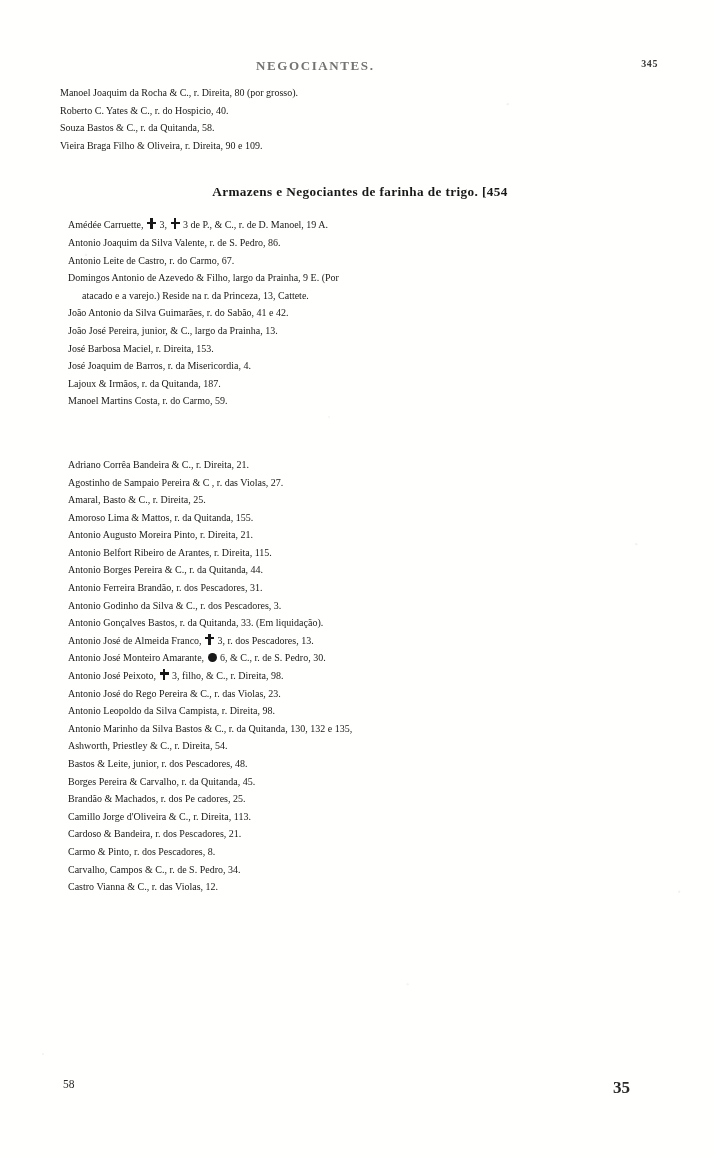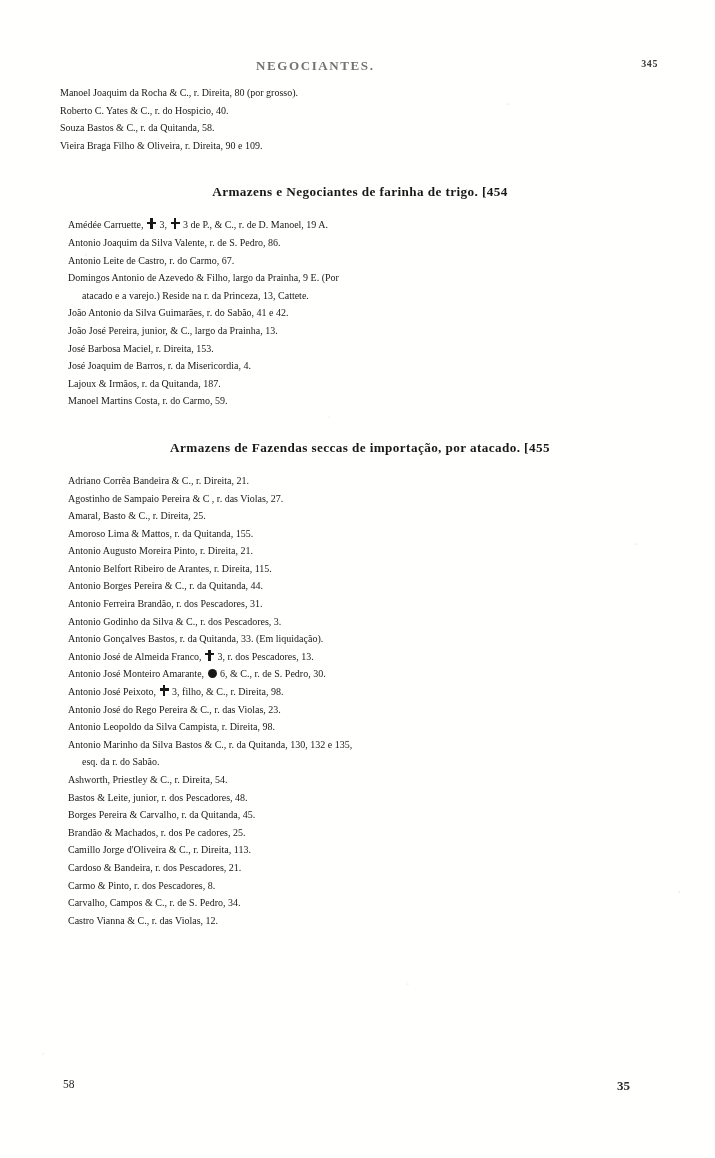--- a/index.html
+++ b/index.html
@@ -104,21 +104,21 @@
     top: 0;
     font-weight: normal;
     font-size: 11.5px;
     color: #2b2b2b;
   }
   .folio-bottom {
     position: absolute;
     right: 30px;
     top: 0;
     font-weight: bold;
-    font-size: 13px;
+    font-size: 17px;
     color: #2b2b2b;
   }
   .cross {
     display: inline-block;
     width: 9px;
     height: 11px;
     position: relative;
     vertical-align: -1px;
     margin: 0 1px;
   }
@@ -171,41 +171,39 @@
       <p class="entry indent-1">João Antonio da Silva Guimarães, r. do Sabão, 41 e 42.</p>
       <p class="entry indent-1">João José Pereira, junior, &amp; C., largo da Prainha, 13.</p>
       <p class="entry indent-1">José Barbosa Maciel, r. Direita, 153.</p>
       <p class="entry indent-1">José Joaquim de Barros, r. da Misericordia, 4.</p>
       <p class="entry indent-1">Lajoux &amp; Irmãos, r. da Quitanda, 187.</p>
       <p class="entry indent-1">Manoel Martins Costa, r. do Carmo, 59.</p>
     </div>
 
     <div class="sec2-gap-top"></div>
 
-    <p class="section-head">Armazens de Fazendas seccas de importação, por atacado. [455</p>
     <div class="sec-gap-bot"></div>
 
     <div>
       <p class="entry indent-1">Adriano Corrêa Bandeira &amp; C., r. Direita, 21.</p>
       <p class="entry indent-1">Agostinho de Sampaio Pereira &amp; C , r. das Violas, 27.</p>
       <p class="entry indent-1">Amaral, Basto &amp; C., r. Direita, 25.</p>
       <p class="entry indent-1">Amoroso Lima &amp; Mattos, r. da Quitanda, 155.</p>
       <p class="entry indent-1">Antonio Augusto Moreira Pinto, r. Direita, 21.</p>
       <p class="entry indent-1">Antonio Belfort Ribeiro de Arantes, r. Direita, 115.</p>
       <p class="entry indent-1">Antonio Borges Pereira &amp; C., r. da Quitanda, 44.</p>
       <p class="entry indent-1">Antonio Ferreira Brandão, r. dos Pescadores, 31.</p>
       <p class="entry indent-1">Antonio Godinho da Silva &amp; C., r. dos Pescadores, 3.</p>
       <p class="entry indent-1">Antonio Gonçalves Bastos, r. da Quitanda, 33.   (Em liquidação).</p>
       <p class="entry indent-1"><span>Antonio José de Almeida Franco, </span><span class="cross"></span><span> 3, r. dos Pescadores, 13.</span></p>
       <p class="entry indent-1"><span>Antonio José Monteiro Amarante, </span><span class="blob"></span><span> 6, &amp; C., r. de S. Pedro, 30.</span></p>
       <p class="entry indent-1"><span>Antonio José Peixoto, </span><span class="cross"></span><span> 3, filho, &amp; C., r. Direita, 98.</span></p>
       <p class="entry indent-1">Antonio José do Rego Pereira &amp; C., r. das Violas, 23.</p>
       <p class="entry indent-1">Antonio Leopoldo da Silva Campista, r. Direita, 98.</p>
       <p class="entry indent-1">Antonio Marinho da Silva Bastos &amp; C., r. da Quitanda, 130, 132 e 135,</p>
-      <p class="entry cont">esq. da r. do Sabão.</p>
       <p class="entry indent-1">Ashworth, Priestley &amp; C., r. Direita, 54.</p>
       <p class="entry indent-1">Bastos &amp; Leite, junior, r. dos Pescadores, 48.</p>
       <p class="entry indent-1">Borges Pereira &amp; Carvalho, r. da Quitanda, 45.</p>
       <p class="entry indent-1">Brandão &amp; Machados, r. dos Pe cadores, 25.</p>
       <p class="entry indent-1">Camillo Jorge d'Oliveira &amp; C., r. Direita, 113.</p>
       <p class="entry indent-1">Cardoso &amp; Bandeira, r. dos Pescadores, 21.</p>
       <p class="entry indent-1">Carmo &amp; Pinto, r. dos Pescadores, 8.</p>
       <p class="entry indent-1">Carvalho, Campos &amp; C., r. de S. Pedro, 34.</p>
       <p class="entry indent-1">Castro Vianna &amp; C., r. das Violas, 12.</p>
     </div>

